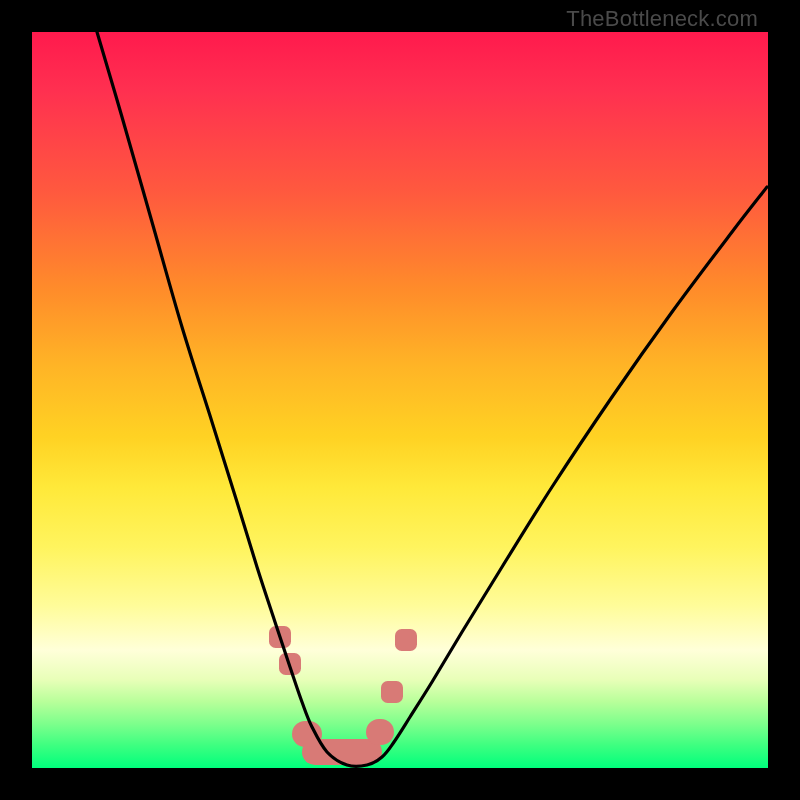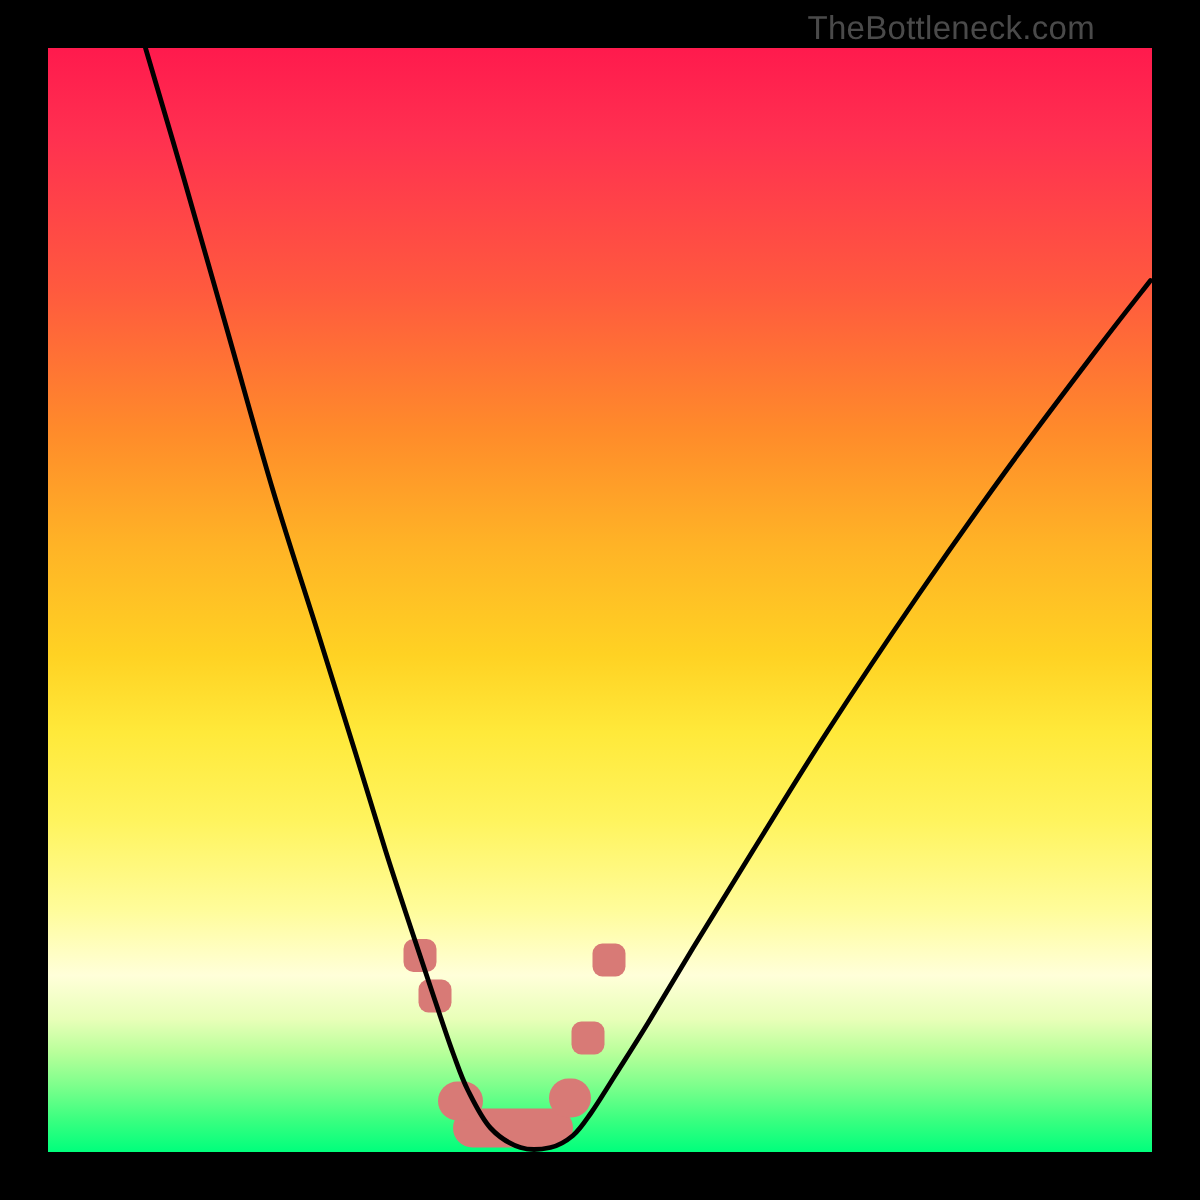--- a/index.html
+++ b/index.html
@@ -11,20 +11,21 @@
     background: #000;
     font-family: Arial, Helvetica, sans-serif;
   }
   .frame {
     position: absolute;
     left: 0;
     top: 0;
     width: 740px;
     height: 800px;
     background: #000;
+    padding-left: 28px;
   }
   .plot {
     position: absolute;
     left: 32px;
     top: 32px;
     width: 736px;
     height: 736px;
     background: linear-gradient(
       to bottom,
       #ff1a4d 0%,

